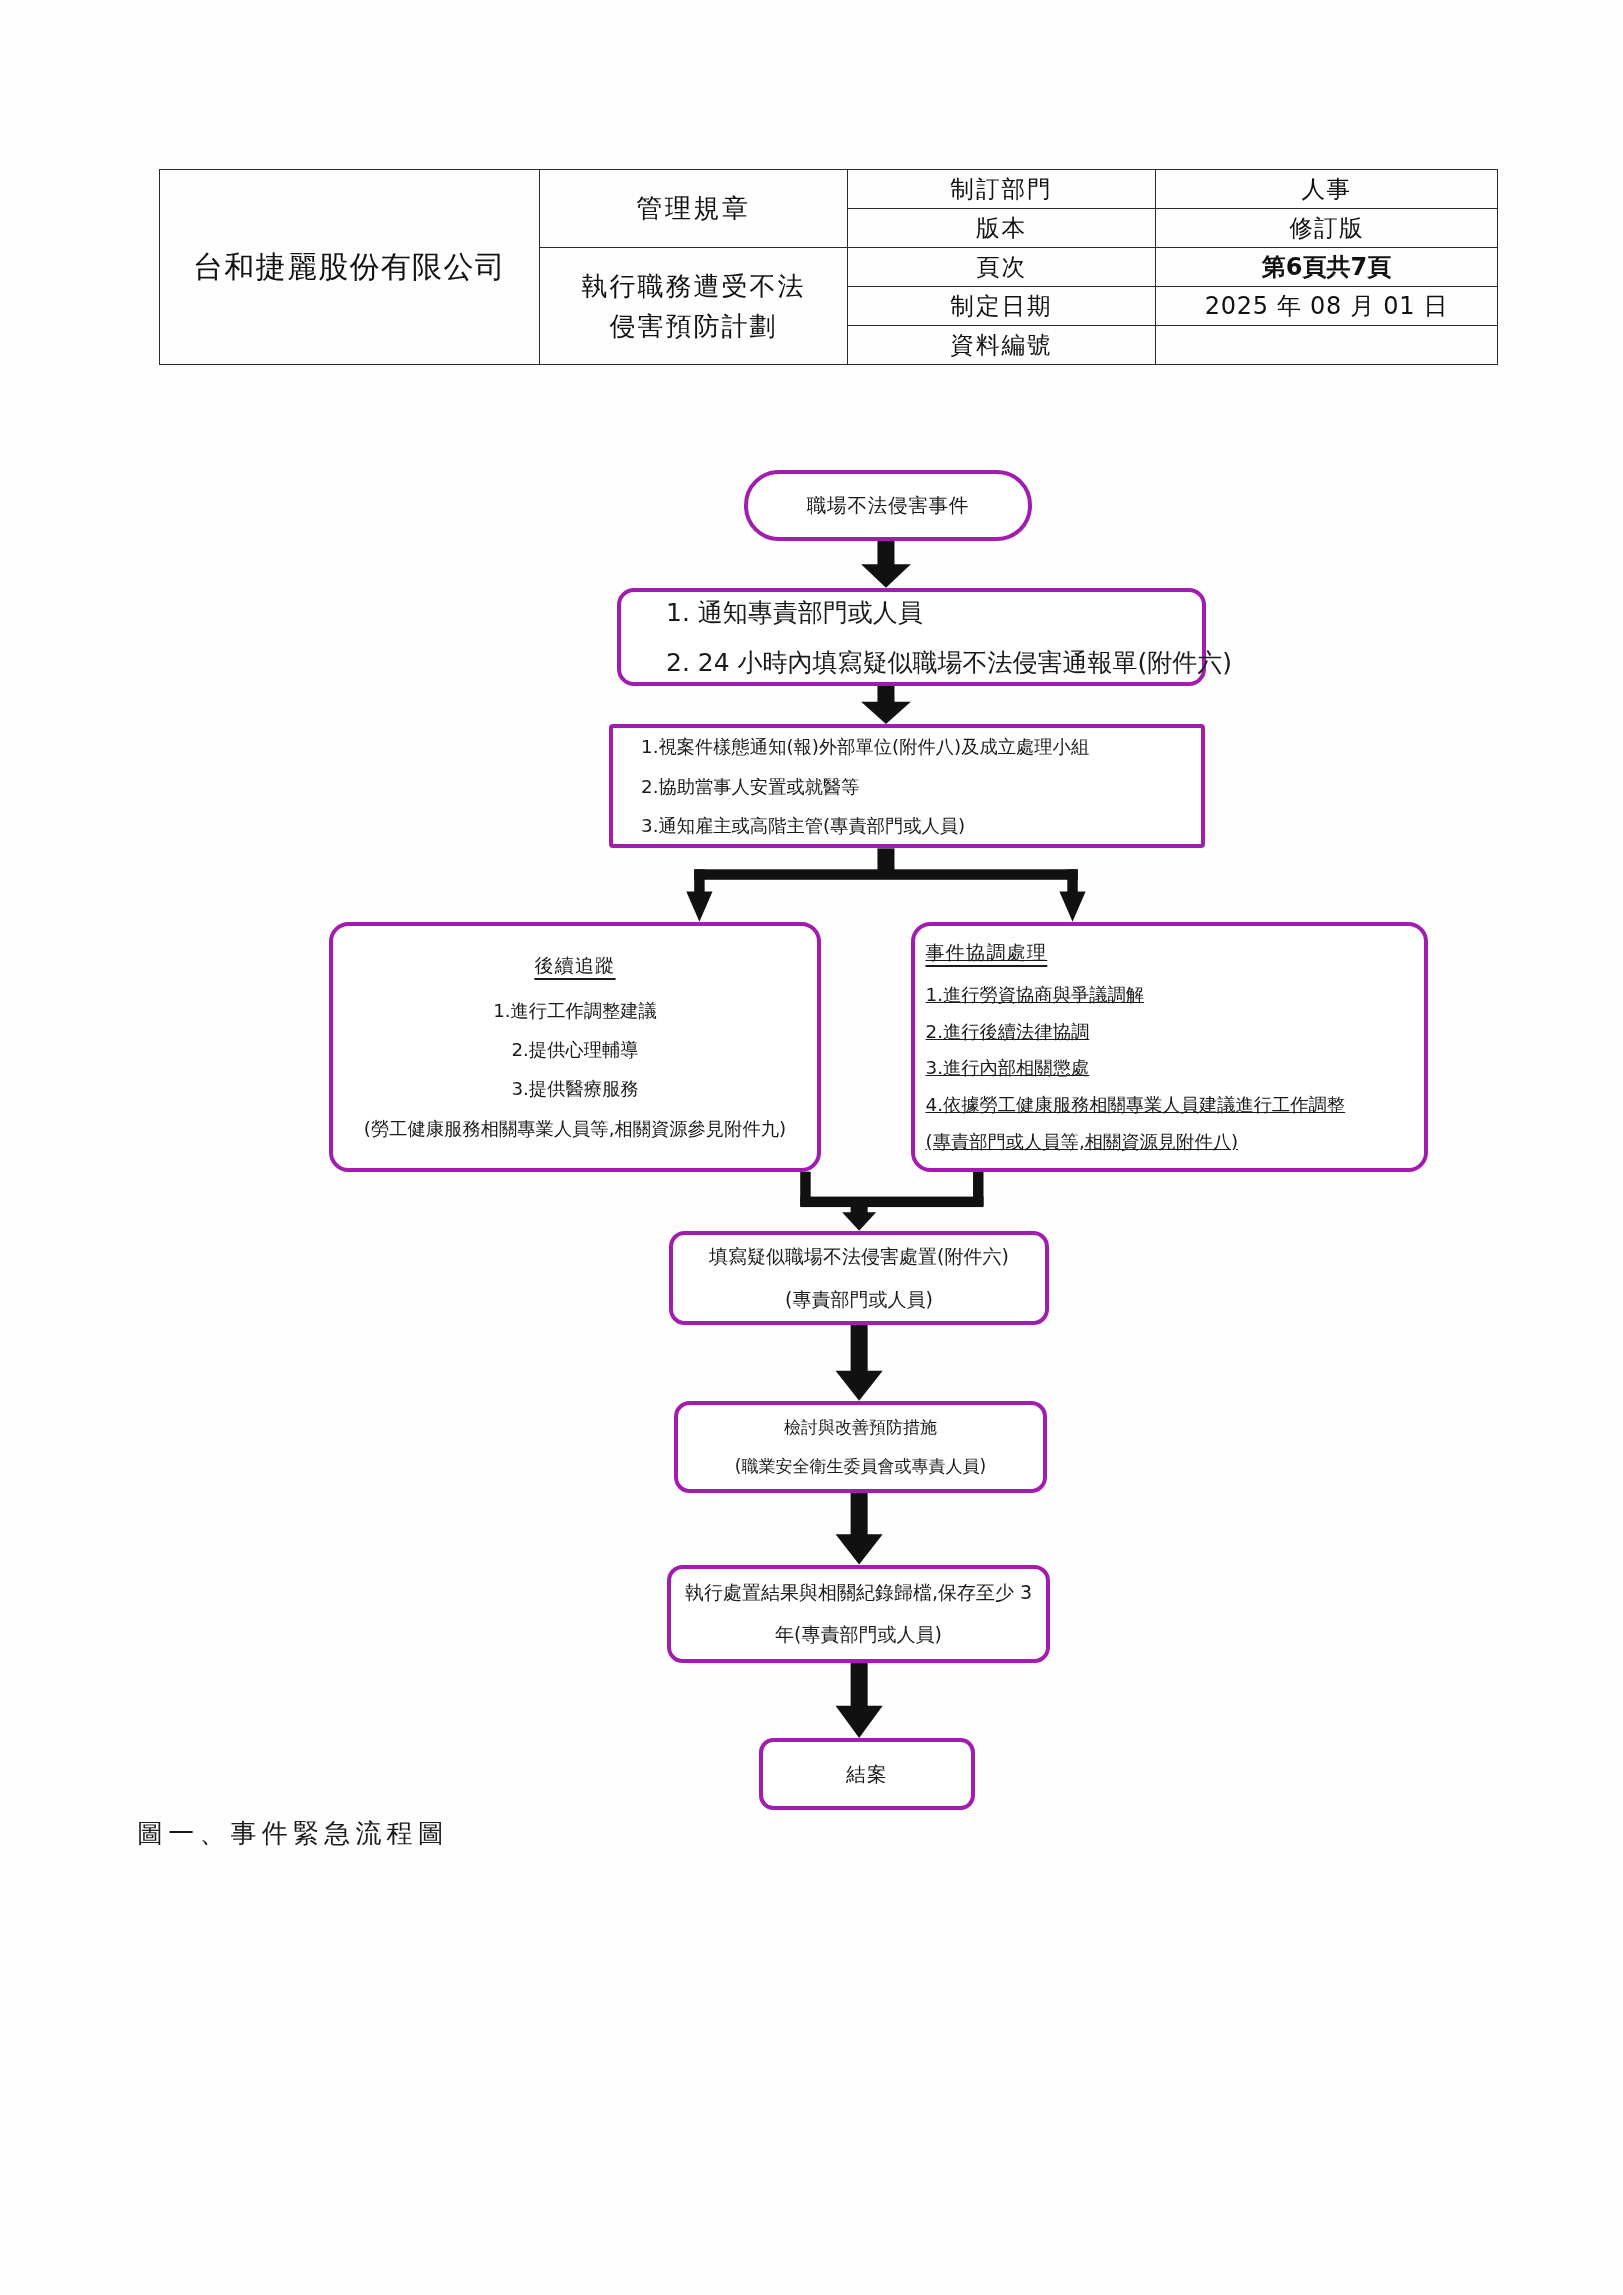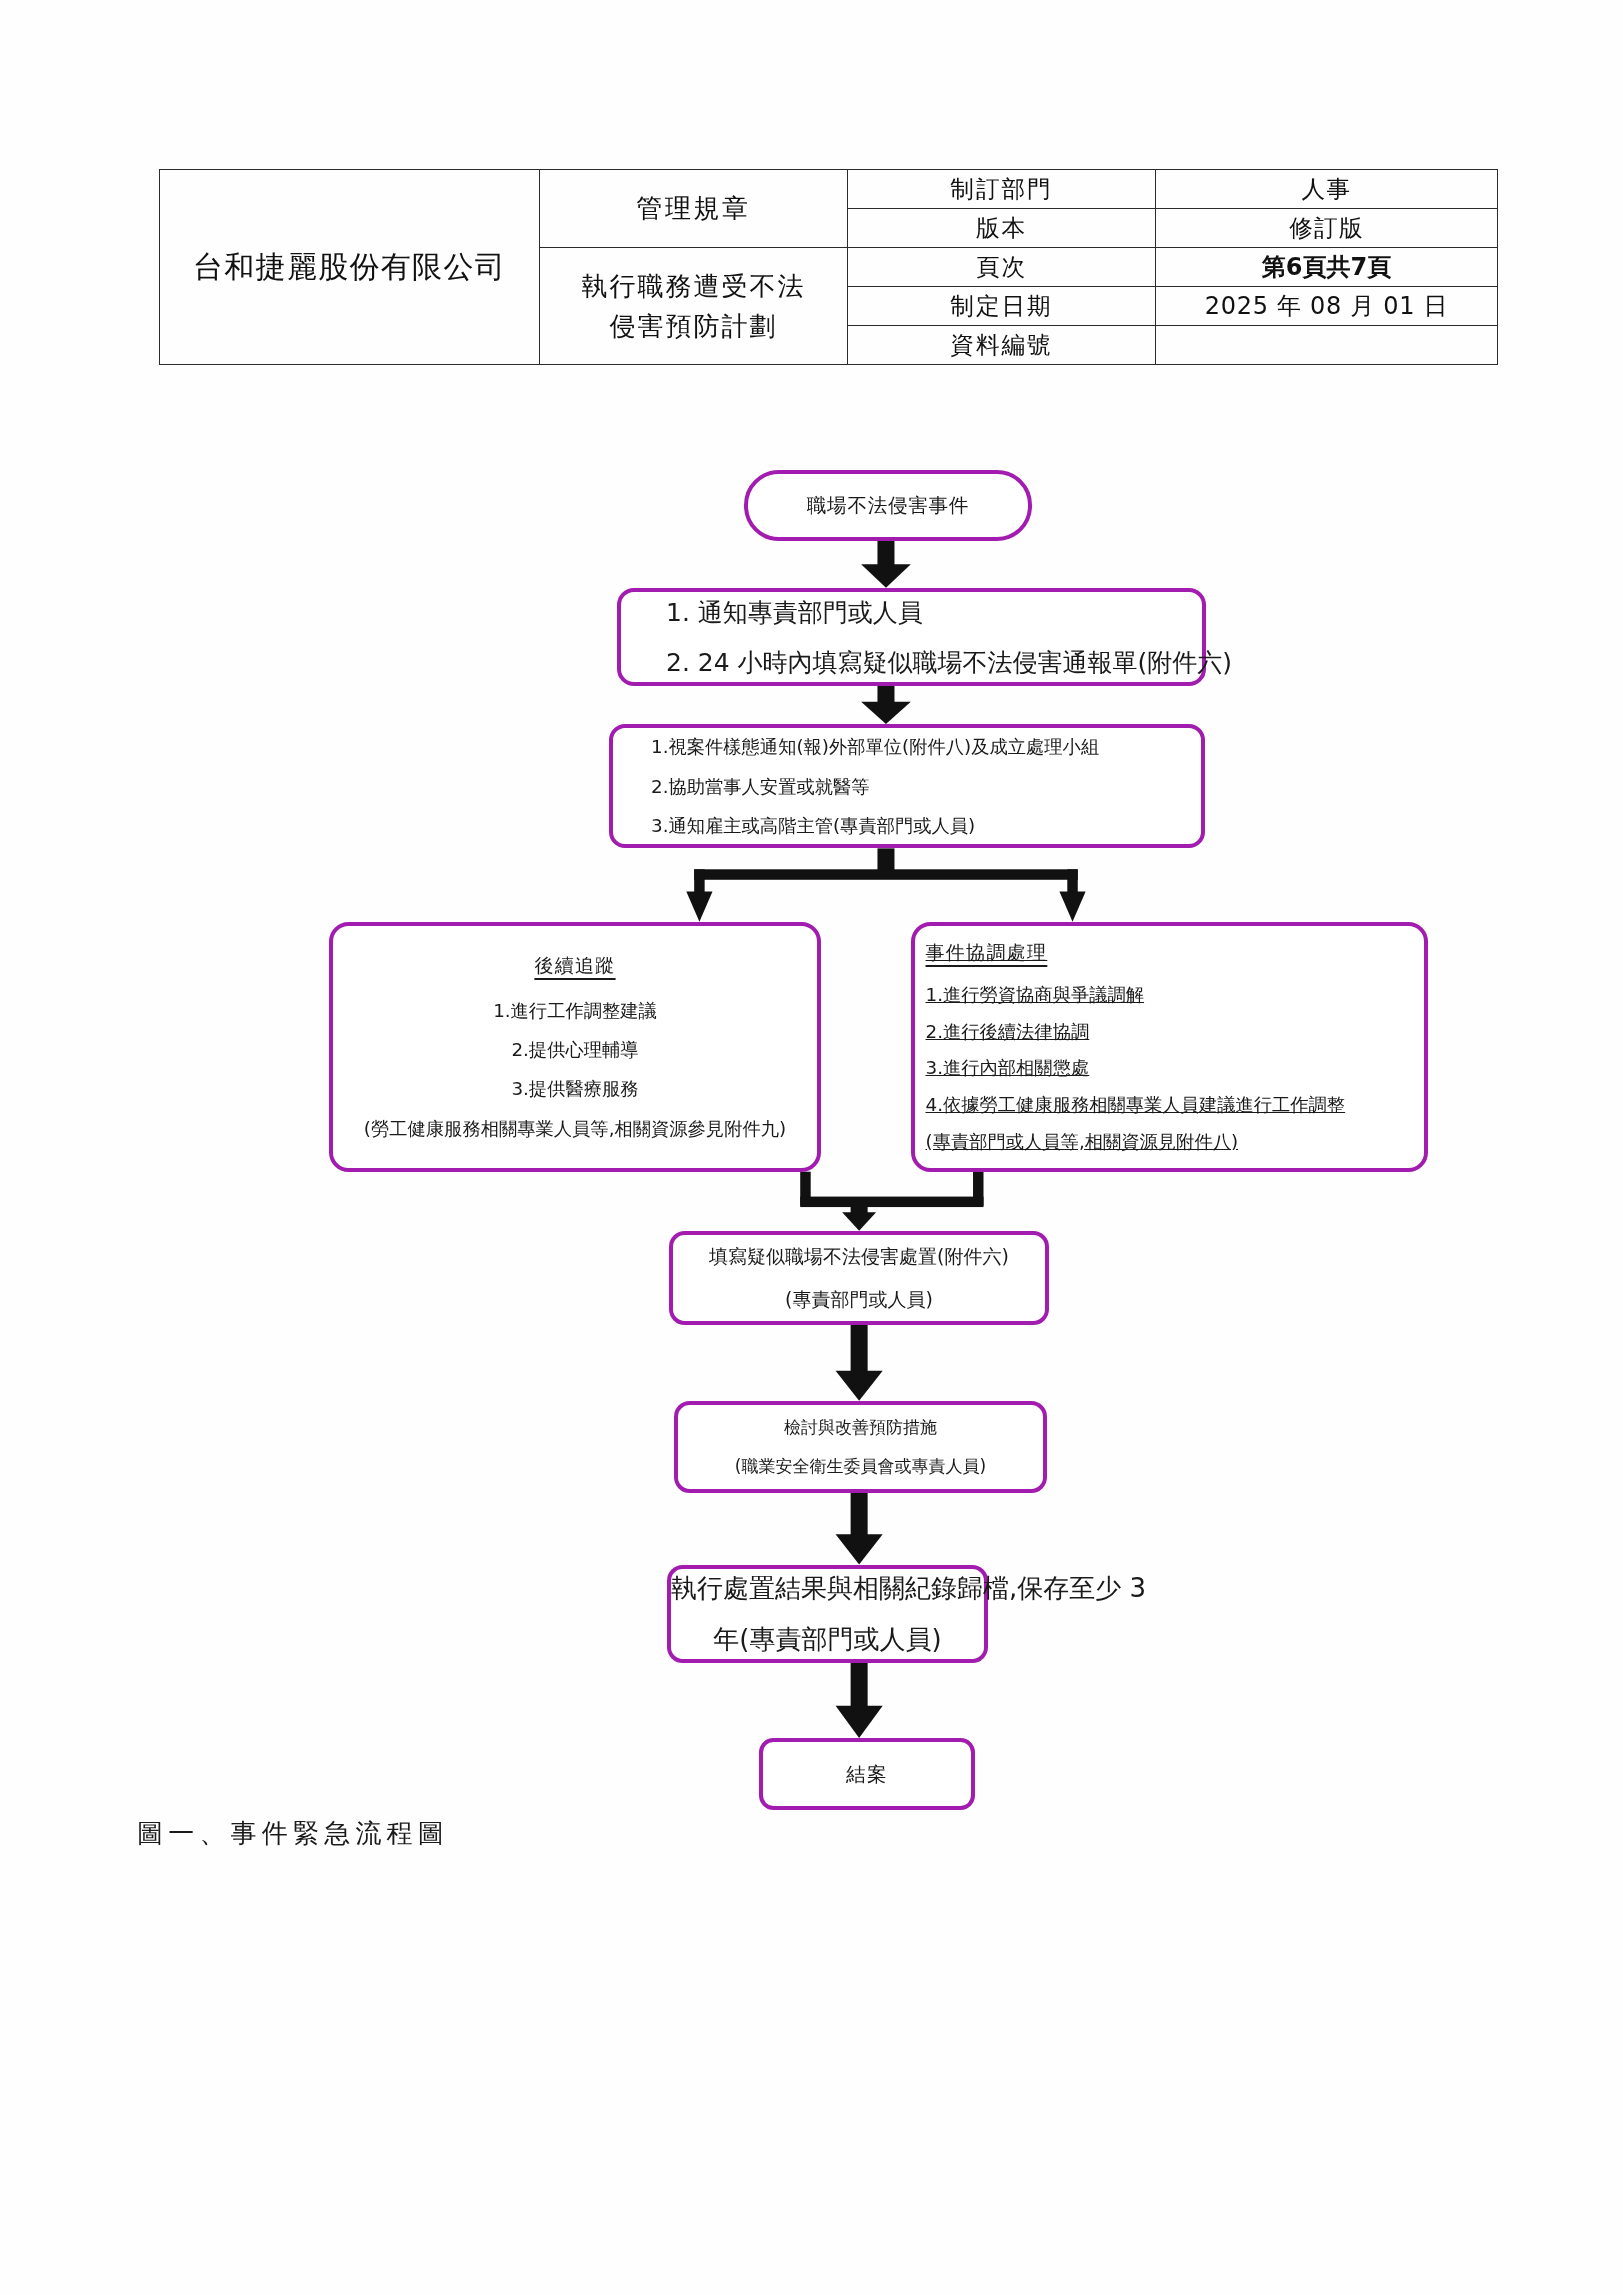--- a/index.html
+++ b/index.html
@@ -138,23 +138,23 @@
     align-items: flex-start;
     padding-left: 45px;
     gap: 17px;
     font-size: 25px;
   }
   .n-notify .line { text-align: left; }
 
   .n-handle {
     left: 609px; top: 724px;
     width: 596px; height: 124px;
-    border-radius: 16px;
+    border-radius: 4px;
     align-items: flex-start;
-    padding-left: 38px;
+    padding-left: 28px;
     gap: 14.4px;
     font-size: 18.3px;
   }
   .n-handle .line { text-align: left; }
 
   .n-followup {
     left: 329px; top: 922px;
     width: 492px; height: 250px;
     border-radius: 19.6px;
     padding: 9.2px 11.8px;
@@ -191,24 +191,24 @@
   }
   .n-review {
     left: 674px; top: 1401px;
     width: 373px; height: 92px;
     border-radius: 15.7px;
     gap: 15.7px;
     font-size: 17px;
   }
   .n-archive {
     left: 667px; top: 1565px;
-    width: 321px; height: 98px;
+    width: 383px; height: 98px;
     border-radius: 15.7px;
     gap: 15.7px;
-    font-size: 26px;
+    font-size: 19px;
   }
 
   
   .arrow-layer {
     position: absolute;
     left: 0; top: 0;
     width: 1624px; height: 2295px;
     pointer-events: none;
   }
   .arrow-layer path, .arrow-layer polygon, .arrow-layer rect {

